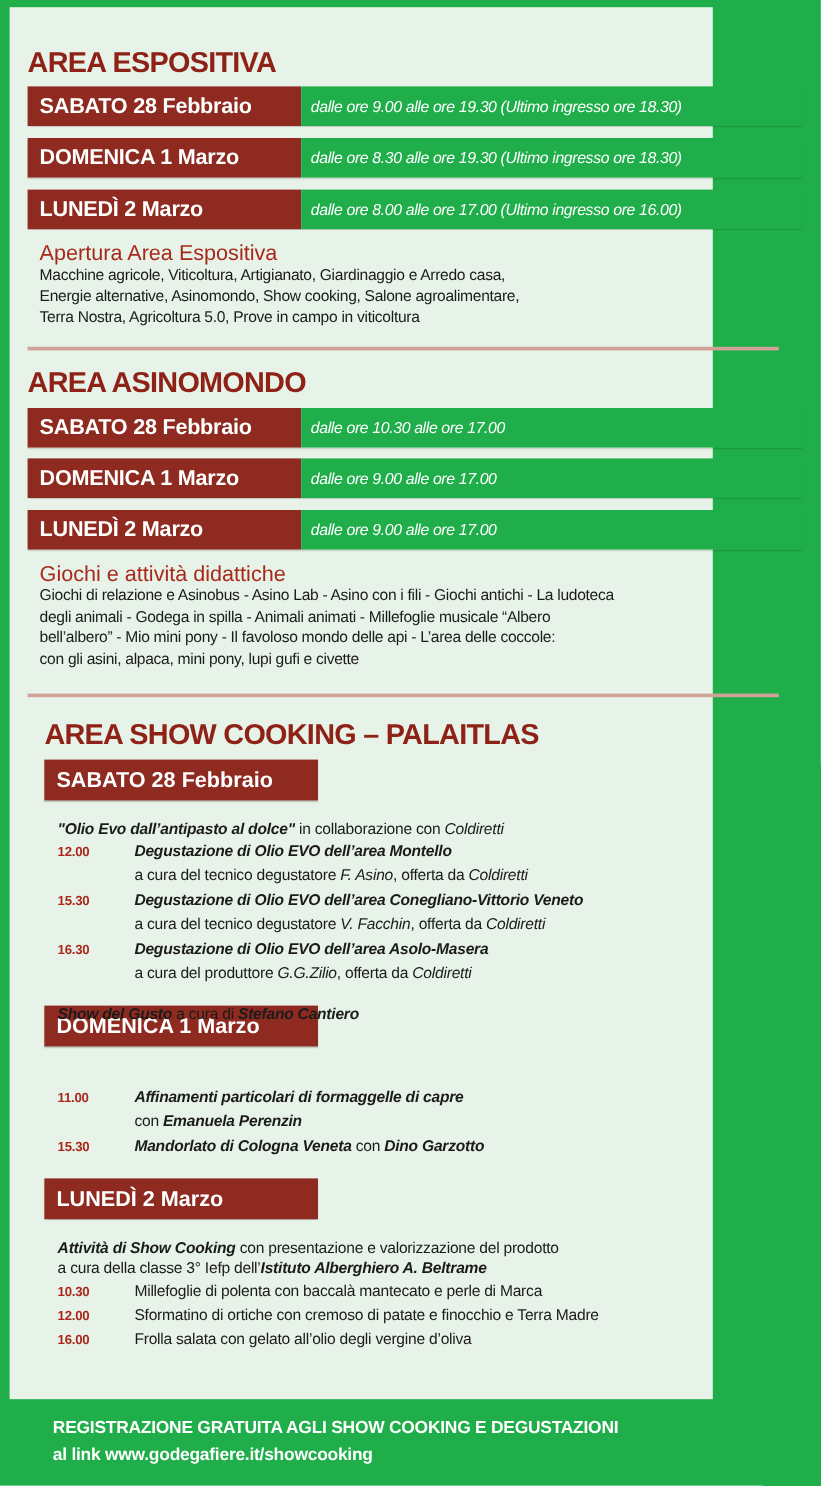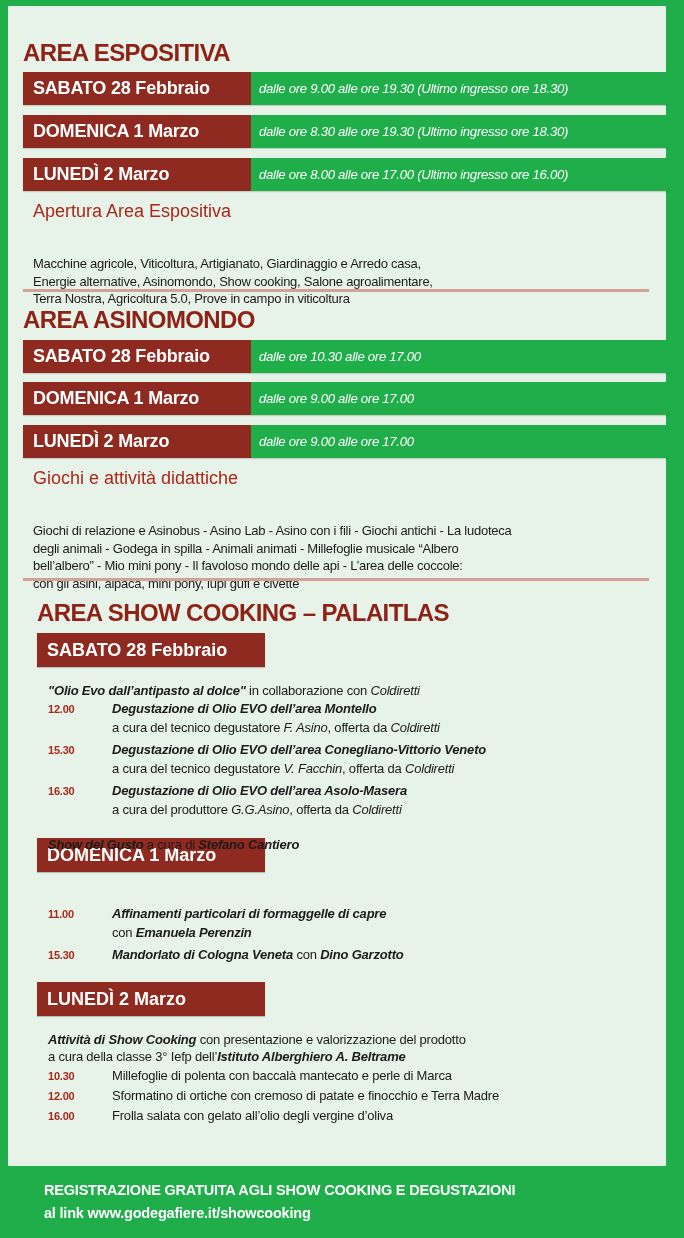--- a/index.html
+++ b/index.html
@@ -1,24 +1,24 @@
 <!DOCTYPE html>
 <html><head>
 <meta charset="utf-8">
 <style>
   html, body { margin:0; padding:0; }
   body { width:684px; height:1238px; background:#1fae4a; position:relative; overflow:hidden;
          font-family:"Liberation Sans", sans-serif; }
-  .panel { position:absolute; left:8px; top:6px; width:658px; height:1160px; background:#e7f2e8; }
+  .panel { position:absolute; left:8px; top:6px; width:586px; height:1160px; background:#e7f2e8; }
   .area-title { position:absolute; color:#8e2217; font-weight:bold; font-size:24px; letter-spacing:-0.6px; white-space:nowrap; line-height:1; }
   .row { position:absolute; left:15px; width:645px; height:33px; display:flex; box-shadow:0 1px 1px rgba(0,0,0,0.15); }
   .row .day { width:228px; background:#8e2a1f; color:#fff; font-weight:bold; font-size:18px; display:flex; align-items:center; padding-left:10px; box-sizing:border-box; letter-spacing:-0.2px; white-space:nowrap; }
   .row .hours { flex:1; background:#1fae4a; color:#fff; font-style:italic; font-size:13.2px; display:flex; align-items:center; padding-left:8px; white-space:nowrap; letter-spacing:-0.3px; }
   .sub-title { position:absolute; color:#a8291c; font-size:18px; white-space:nowrap; line-height:1; }
-  .body-text { position:absolute; color:#1b1b1b; font-size:13px; line-height:17.5px; letter-spacing:-0.25px; white-space:nowrap;margin-top:35px; }
+  .body-text { position:absolute; color:#1b1b1b; font-size:13px; line-height:17.5px; letter-spacing:-0.25px; white-space:nowrap; }
   .divider { position:absolute; left:15px; width:626px; height:3px; background:#d2a299; }
   .badge { position:absolute; left:29px; width:228px; height:34px; background:#8e2a1f; color:#fff; font-weight:bold; font-size:18px; display:flex; align-items:center; padding-left:10px; box-sizing:border-box; box-shadow:0 1px 1px rgba(0,0,0,0.2); white-space:nowrap; }
   .intro { position:absolute; left:40px; font-size:13px; color:#1b1b1b; white-space:nowrap; letter-spacing:-0.2px; line-height:17px; }
   .ev { position:absolute; left:40px; white-space:nowrap; font-size:13px; color:#1b1b1b; line-height:20px; letter-spacing:-0.2px; }
   .ev .time { display:inline-block; width:64px; color:#a8291c; font-weight:bold; font-size:11px; }
   .ev .desc-b { font-weight:bold; font-style:italic; }
   .ev .cont { display:block; padding-left:64px; line-height:18px; }
   .bi { font-weight:bold; font-style:italic; }
   .it { font-style:italic; }
   .footer { position:absolute; left:44px; color:#fff; font-weight:bold; font-size:14.5px; line-height:23px; white-space:nowrap; letter-spacing:-0.2px; }
@@ -86,21 +86,21 @@
   <div class="ev" style="top:693px;">
     <span class="time">12.00</span><span class="desc-b">Degustazione di Olio EVO dell’area Montello</span>
     <span class="cont"><span>a cura del tecnico degustatore </span><span class="it">F. Asino</span><span>, offerta da </span><span class="it">Coldiretti</span></span>
   </div>
   <div class="ev" style="top:734px;">
     <span class="time">15.30</span><span class="desc-b">Degustazione di Olio EVO dell’area Conegliano-Vittorio Veneto</span>
     <span class="cont"><span>a cura del tecnico degustatore </span><span class="it">V. Facchin</span><span>, offerta da </span><span class="it">Coldiretti</span></span>
   </div>
   <div class="ev" style="top:775px;">
     <span class="time">16.30</span><span class="desc-b">Degustazione di Olio EVO dell’area Asolo-Masera</span>
-    <span class="cont"><span>a cura del produttore </span><span class="it">G.G.Asino</span><span>, offerta da </span><span class="it">Coldiretti</span></span>
+    <span class="cont"><span>a cura del produttore </span><span class="it">G.G.Zilio</span><span>, offerta da </span><span class="it">Coldiretti</span></span>
   </div>
 
   <div class="badge" style="top:832px;">DOMENICA 1 Marzo</div>
   <div class="intro" style="top:830px;">
     <span class="bi">Show del Gusto</span><span> a cura di </span><span class="bi">Stefano Cantiero</span>
   </div>
   <div class="ev" style="top:898px;">
     <span class="time">11.00</span><span class="desc-b">Affinamenti particolari di formaggelle di capre</span>
     <span class="cont"><span>con </span><span class="bi">Emanuela Perenzin</span></span>
   </div>

